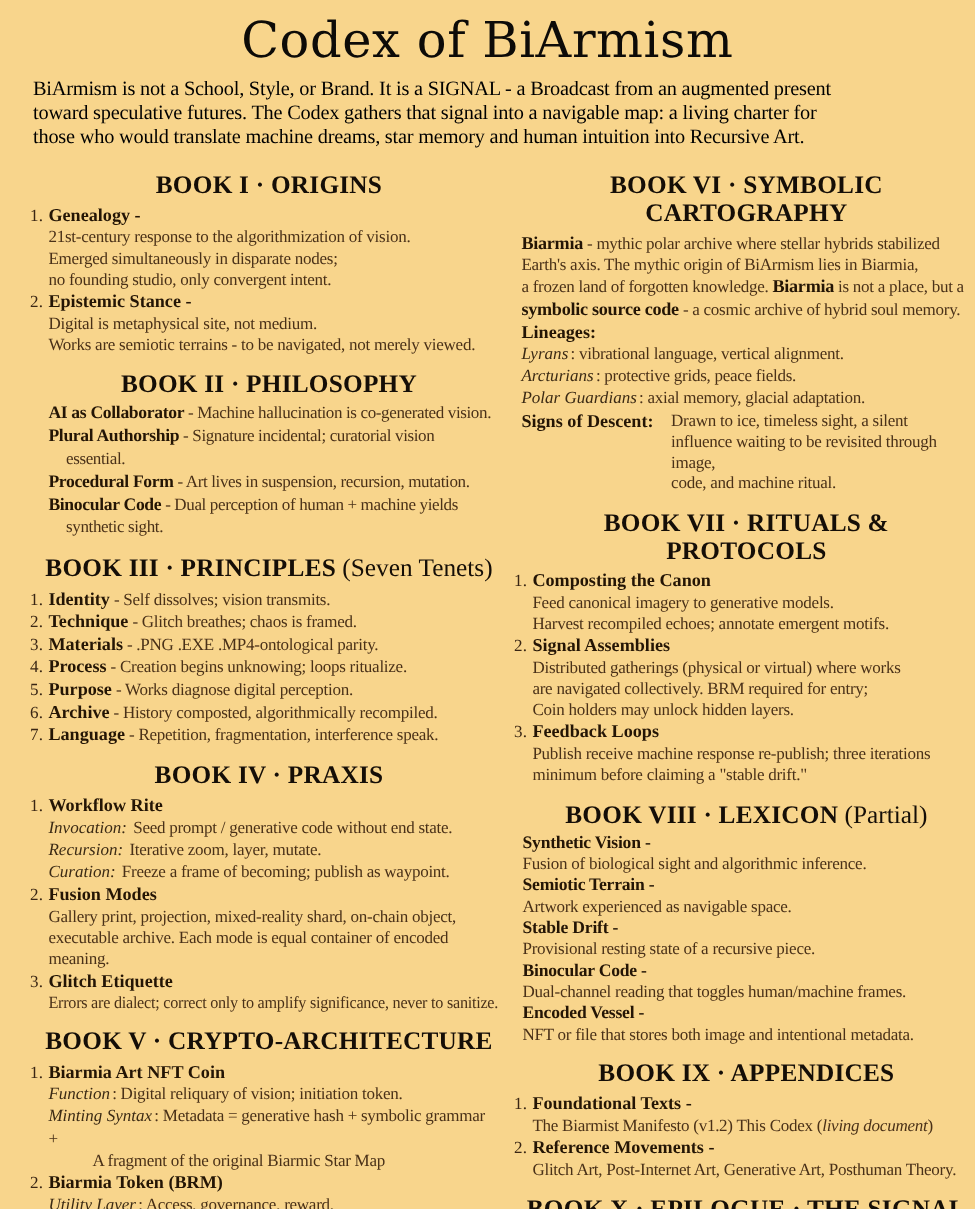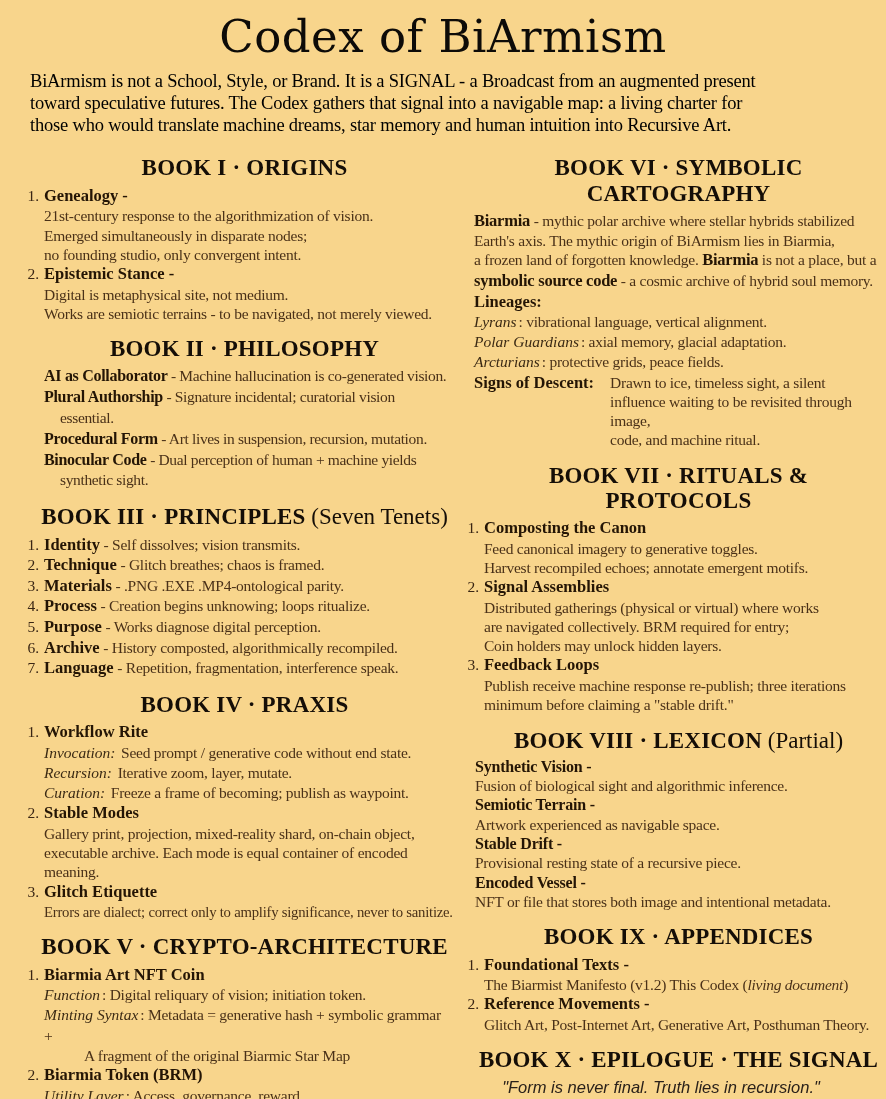--- a/index.html
+++ b/index.html
@@ -123,21 +123,21 @@
           </div>
         <div class="ind">
           <div class="sub"><span class="ilabel">Invocation:</span><span class="body"> Seed prompt / generative code without end state.</span></div>
           <div class="sub"><span class="ilabel">Recursion:</span><span class="body"> Iterative zoom, layer, mutate.</span></div>
           <div class="sub"><span class="ilabel">Curation:</span><span class="body"> Freeze a frame of becoming; publish as waypoint.</span></div>
         </div>
       </div>
       <div class="item">
         <div class="row">
             <span class="num">2.</span>
-            <span class="term">Stable Modes</span>
+            <span class="term">Fusion Modes</span>
           </div>
         <div class="body pre ind">Gallery print, projection, mixed-reality shard, on-chain object,
 executable archive. Each mode is equal container of encoded meaning.</div>
       </div>
       <div class="item">
         <div class="row">
             <span class="num">3.</span>
             <span class="term">Glitch Etiquette</span>
           </div>
         <div class="body pre ind squeeze">Errors are dialect; correct only to amplify significance, never to sanitize.</div>
@@ -174,38 +174,38 @@
   <div class="col-r">
 
     <section class="book">
       <h2 class="bh"><span>BOOK VI · SYMBOLIC CARTOGRAPHY</span></h2>
       <div class="body pre para"><span class="term">Biarmia</span><span> - mythic polar archive where stellar hybrids stabilized
 Earth's axis. The mythic origin of BiArmism lies in Biarmia,
 a frozen land of forgotten knowledge. </span><span class="term">Biarmia</span><span> is not a place, but a
 </span><span class="term">symbolic source code</span><span> - a cosmic archive of hybrid soul memory.</span></div>
       <div class="term lin">Lineages:</div>
       <div class="sub lin"><span class="ilabel">Lyrans</span><span class="body">: vibrational language, vertical alignment.</span></div>
+      <div class="sub lin"><span class="ilabel">Arcturians</span><span class="body">: protective grids, peace fields.</span></div>
       <div class="sub lin"><span class="ilabel">Polar Guardians</span><span class="body">: axial memory, glacial adaptation.</span></div>
-      <div class="sub lin"><span class="ilabel">Arcturians</span><span class="body">: protective grids, peace fields.</span></div>
       <div class="signs">
           <span class="term">Signs of Descent:</span>
           <div class="body pre">Drawn to ice, timeless sight, a silent
 influence waiting to be revisited through image,
 code, and machine ritual.</div>
         </div>
     </section>
 
     <section class="book">
       <h2 class="bh"><span>BOOK VII · RITUALS &amp; PROTOCOLS</span></h2>
       <div class="item">
         <div class="row">
             <span class="num">1.</span>
             <span class="term">Composting the Canon</span>
           </div>
-        <div class="body pre ind">Feed canonical imagery to generative toggles.
+        <div class="body pre ind">Feed canonical imagery to generative models.
 Harvest recompiled echoes; annotate emergent motifs.</div>
       </div>
       <div class="item">
         <div class="row">
             <span class="num">2.</span>
             <span class="term">Signal Assemblies</span>
           </div>
         <div class="body pre ind">Distributed gatherings (physical or virtual) where works
 are navigated collectively.  BRM required for entry;
 Coin holders may unlock hidden layers.</div>
@@ -226,20 +226,24 @@
           <div class="term">Synthetic Vision -</div>
           <div class="body">Fusion of biological sight and algorithmic inference.</div>
         </div>
       <div class="lex">
           <div class="term">Semiotic Terrain -</div>
           <div class="body">Artwork experienced as navigable space.</div>
         </div>
       <div class="lex">
           <div class="term">Stable Drift -</div>
           <div class="body">Provisional resting state of a recursive piece.</div>
+        </div>
+      <div class="lex">
+          <div class="term">Binocular Code -</div>
+          <div class="body">Dual-channel reading that toggles human/machine frames.</div>
         </div>
       <div class="lex">
           <div class="term">Encoded Vessel -</div>
           <div class="body">NFT or file that stores both image and intentional metadata.</div>
         </div>
     </section>
 
     <section class="book">
       <h2 class="bh"><span>BOOK IX · APPENDICES</span></h2>
       <div class="item">

